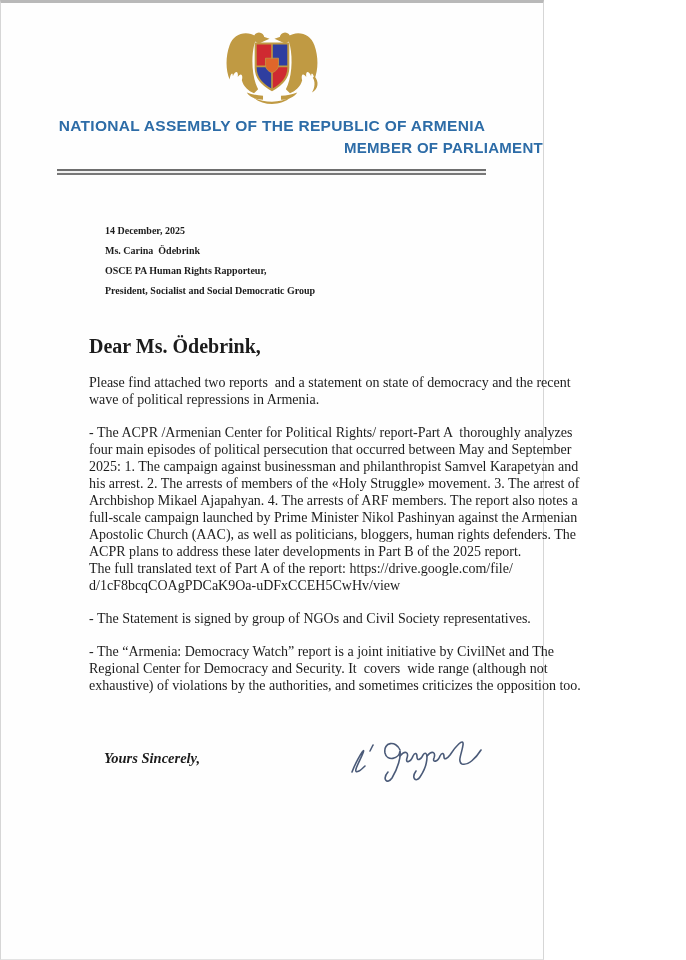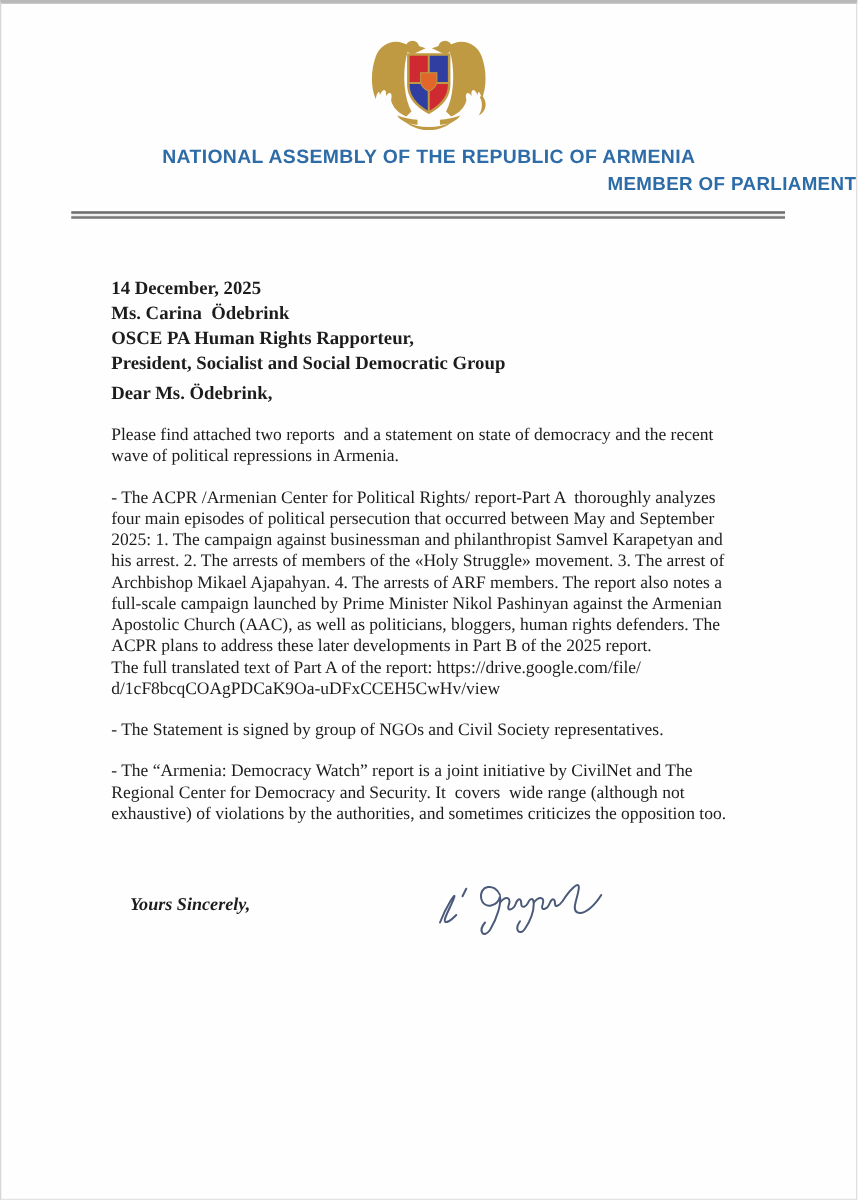--- a/index.html
+++ b/index.html
@@ -7,21 +7,21 @@
     --gold:#c09a43;
     --shield-red:#cf2a31;
     --shield-blue:#2f3ea0;
     --center-orange:#e0662a;
     --ink:#4a5a78;
     --text:#1c1c1c;
   }
   html,body{margin:0;padding:0;background:#ffffff;}
   body{width:686px;height:960px;overflow:hidden;font-family:"Liberation Serif",serif;color:var(--text);}
   .page{
-    box-sizing:border-box;width:686px;height:960px;background:#fefefe;
+    box-sizing:border-box;width:544px;height:960px;background:#fefefe;
     border-top:3px solid #b9b9b9;border-left:1px solid #d6d6d6;border-right:1px solid #d6d6d6;
     border-bottom:1px solid #e3e3e3;position:relative;
   }
   
   .letterhead{text-align:center;padding-top:24px;}
   .emblem{display:block;margin:0 auto;}
   .org-line{
     font-family:"Liberation Sans",sans-serif;font-weight:bold;color:var(--header-blue);
     font-size:15.5px;letter-spacing:.3px;margin-top:7px;line-height:1.35;
   }
@@ -29,22 +29,22 @@
     font-family:"Liberation Sans",sans-serif;font-weight:bold;color:var(--header-blue);
     font-size:15px;letter-spacing:.3px;margin-top:1px;line-height:1.3;text-align:right;
   }
   .divider{
     margin:12px 57px 0 56px;height:2px;background:#f0f0f0;
     border-top:2px solid #6e6e6e;border-bottom:2px solid #787878;
   }
   
   .letter-body{padding:46px 0 0 88px;width:575px;font-size:14px;}
   .pre{white-space:pre-wrap;}
-  .address{font-weight:bold;font-size:15px;line-height:20px;}
-  .salutation{font-weight:bold;font-size:15px;margin-top:6px;}
+  .address{font-weight:bold;font-size:10px;line-height:20px;margin-left:16px;}
+  .salutation{font-weight:bold;font-size:20px;margin-top:34px;}
   .para{margin-top:16px;line-height:17px;}
   
   .closing-wrap{position:relative;margin-top:54px;margin-left:15px;font-style:italic;}
   .closing{font-weight:bold;font-size:14.5px;line-height:20px;}
   .signature{position:absolute;left:238px;top:-20px;}
   .signature path{stroke:var(--ink);stroke-width:1.6;fill:none;stroke-linecap:round;}
   .titles{margin-top:15px;margin-left:15px;line-height:18px;font-size:14px;}
   
   .gold-fill{fill:var(--gold);}
   .red-q{fill:var(--shield-red);}

